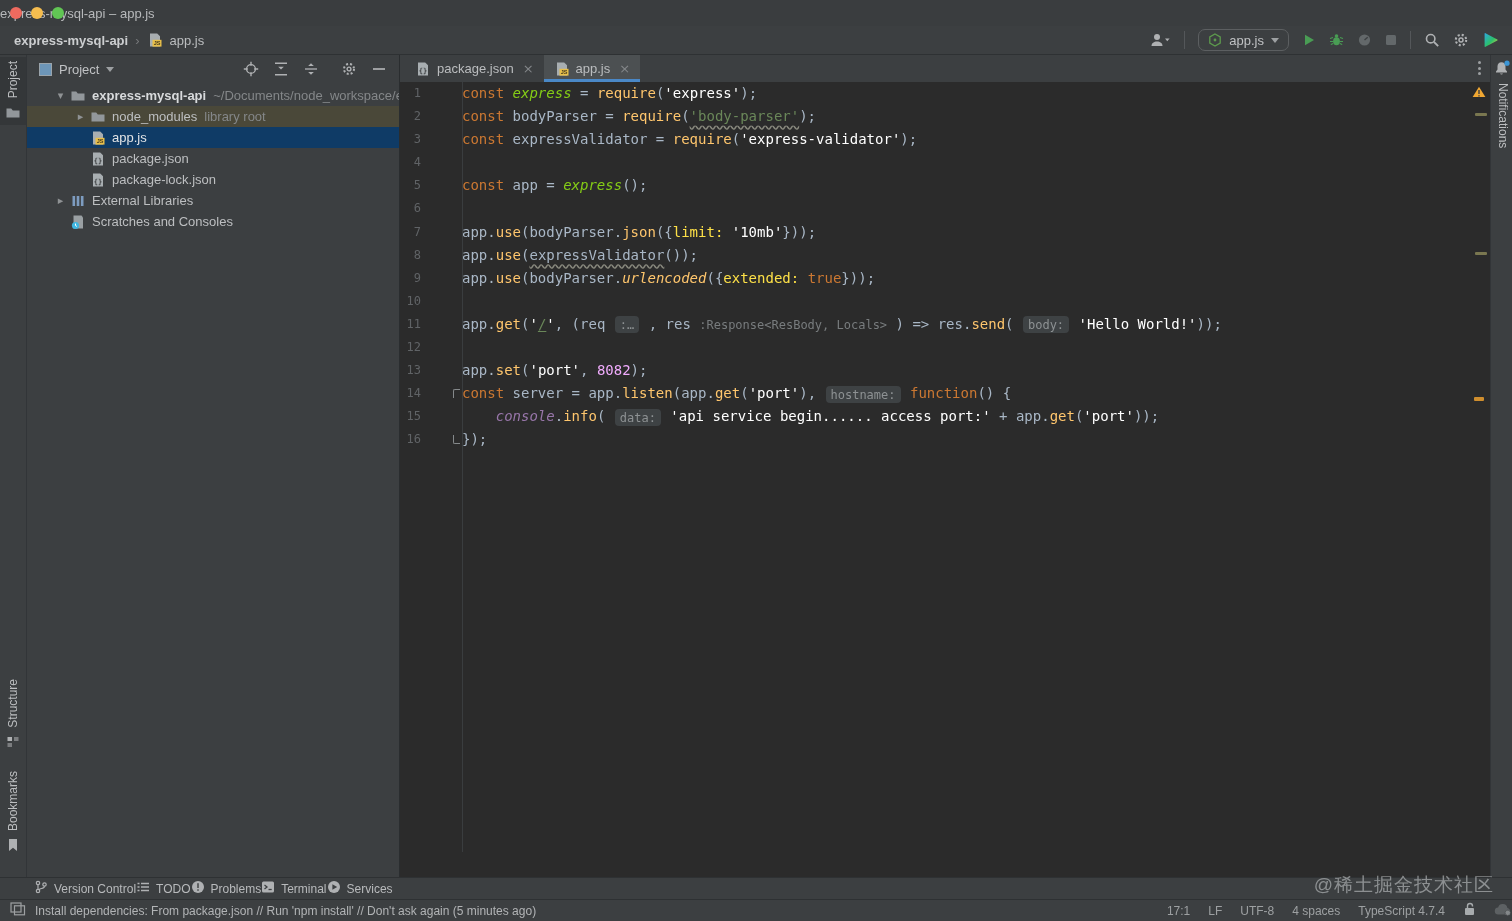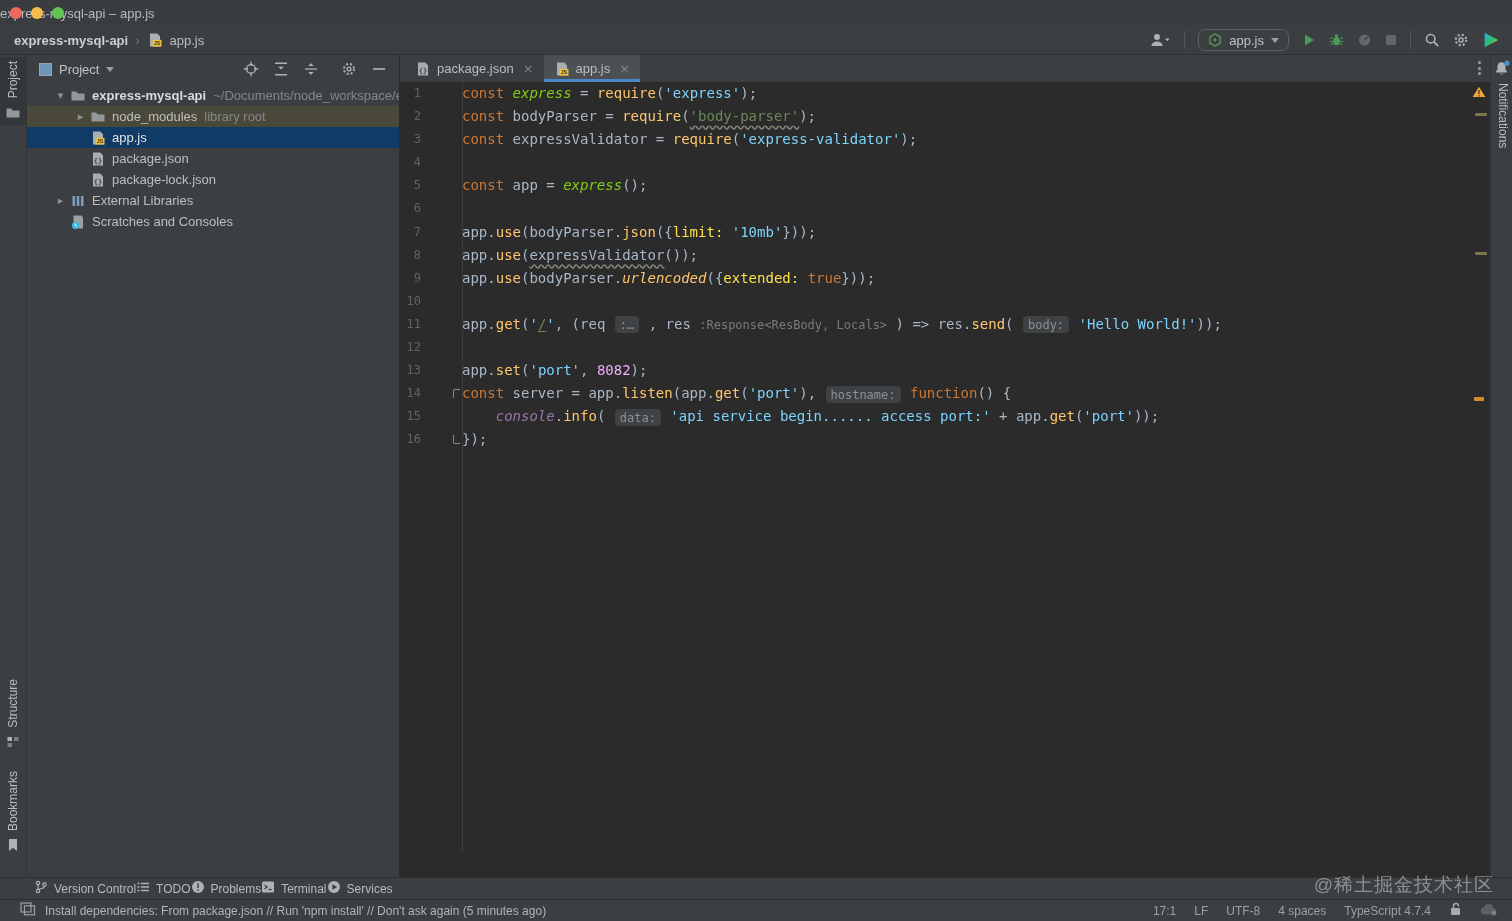--- a/index.html
+++ b/index.html
@@ -59,42 +59,42 @@
   .code-line{display:flex;height:23.1px;line-height:23.1px}
   .ln{flex:0 0 62px;padding-right:41px;text-align:right;font-size:12px;color:#606366;position:relative}
   .lx{flex:1;font-size:14px;white-space:pre;color:#a9b7c6}
   .tk-k{color:#cc7832}
   .tk-d{color:#a9b7c6}
   .tk-f{color:#ffc66d}
   .tk-fi{color:#ffc66d;font-style:italic}
   .tk-p{color:#fde047}
   .tk-v{color:#84cc16;font-style:italic}
   .tk-vi{color:#9876aa;font-style:italic}
-  .tk-s{color:#7dd3fc}
+  .tk-s{color:#ffffff}
   .tk-sw{color:#6a8759;text-decoration:underline wavy rgba(187,187,170,.65);text-underline-offset:4px}
   .tk-su{color:#6a8759;text-decoration:underline;text-underline-offset:2px}
   .tk-wu{color:#a9b7c6;text-decoration:underline wavy rgba(187,187,170,.65);text-underline-offset:4px}
   .tk-n2{color:#f0abfc}
   .tk-h{font-size:12px;color:#787c7e}
   .tk-hb{font-size:12px;color:#8d9193;background:#3e4244;border-radius:4px;padding:1.5px 5px;margin:0 1px}
   .fold-s,.fold-e{position:absolute;right:2px;width:7px;height:9px;top:7px}
   .fold-s{border-left:1px solid #85898b;border-top:1px solid #85898b;border-top-left-radius:2px}
   .fold-e{border-left:1px solid #85898b;border-bottom:1px solid #85898b;border-bottom-left-radius:2px}
   .es-warnicon{position:absolute;right:4px;top:4px;line-height:0}
   .es-m{position:absolute;right:3px;width:12px;height:3px;background:#7a7750;border-radius:1px}
   .es-m.caret{background:#cf8e2e;width:10px;height:4px;right:6px}
   .bell{position:absolute;top:5px;left:2px;line-height:0}
   
   .toolbar-bottom{height:22px;background:#3c3f41;border-top:1px solid #2e3133;display:flex;align-items:center;padding-left:34px}
   .twb-item{display:flex;align-items:center;gap:6px;font-size:12px;color:#b8babc;line-height:0}
   .twb-item span{line-height:normal}
   .statusbar{height:22px;background:#3c3f41;border-top:1px solid #2e3133;display:flex;align-items:center;font-size:12px;color:#b2b4b6}
-  .sb-left{display:flex;align-items:center;gap:9px;padding-left:20px;line-height:0}
+  .sb-left{display:flex;align-items:center;gap:9px;padding-left:10px;line-height:0}
   .sb-left span{line-height:normal}
-  .sb-right{margin-left:auto;display:flex;align-items:center;gap:18px;padding-right:14px;color:#9da0a2;line-height:0}
+  .sb-right{margin-left:auto;display:flex;align-items:center;gap:18px;color:#9da0a2;line-height:0}
   .sb-right span{line-height:normal}
   .watermark{position:absolute;right:18px;top:872px;font-size:19px;color:rgba(206,209,211,.55);letter-spacing:1px;pointer-events:none}
 </style>
 </head>
 <body>
 
 <div class="app">
 
   <div class="titlebar">
     <div class="lights">

